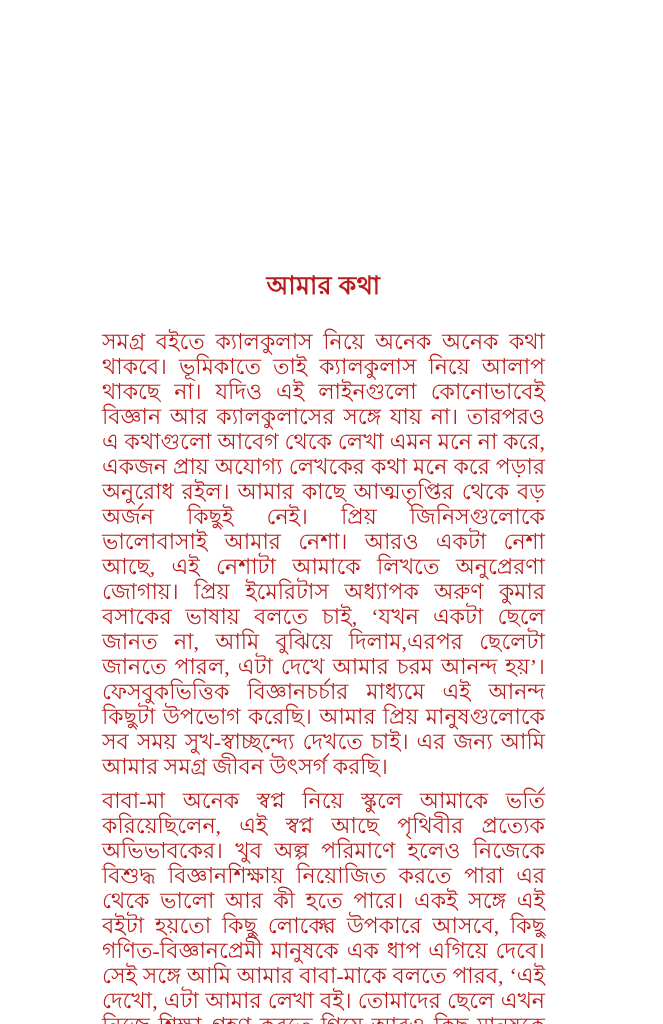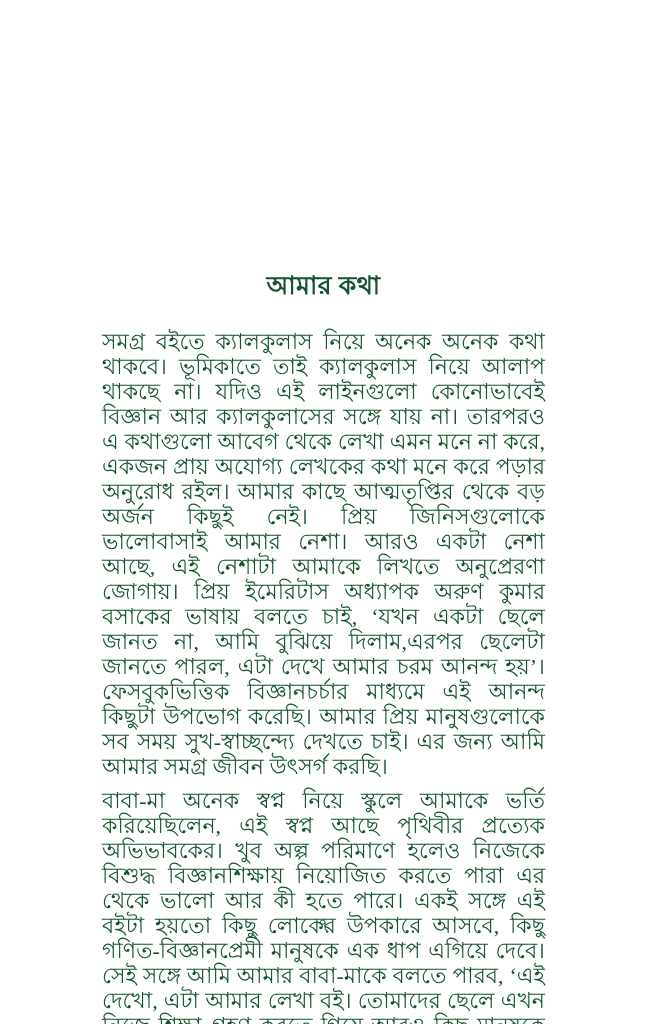--- a/index.html
+++ b/index.html
@@ -5,21 +5,21 @@
   html, body {
     margin: 0;
     padding: 0;
     background: #ffffff;
   }
   .page {
     position: relative;
     width: 647px;
     height: 1024px;
     background: #ffffff;
-    color: #14532d;
+    color: #b91c1c;
     font-family: "Liberation Serif", "DejaVu Serif", serif;
     overflow: hidden;
   }
   .content {
     padding: 0 102px;
   }
   .chapter-title {
     margin: 0;
     padding-top: 270px;
     text-align: center;

